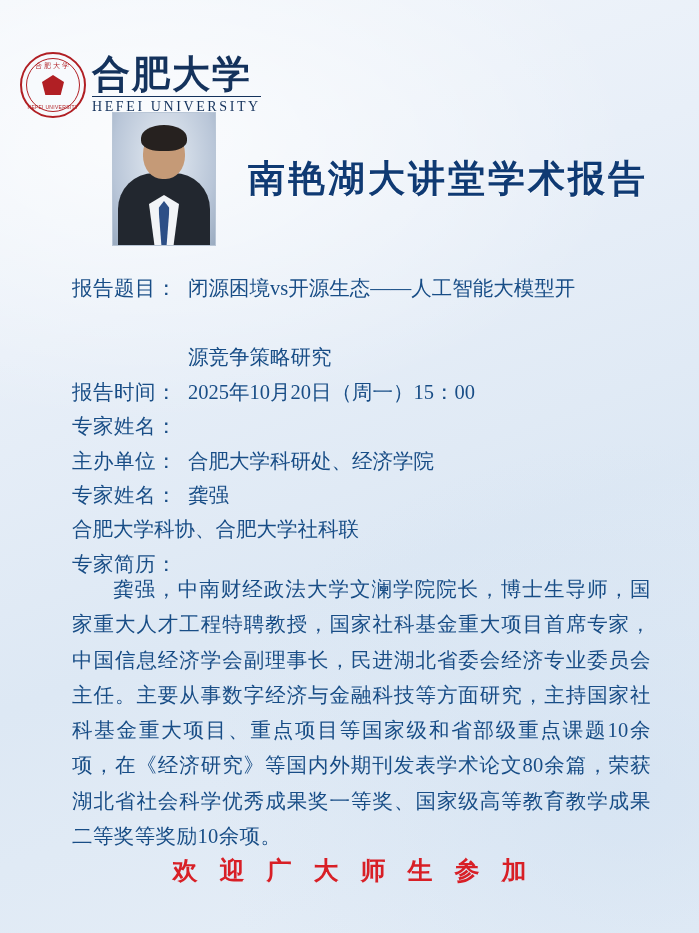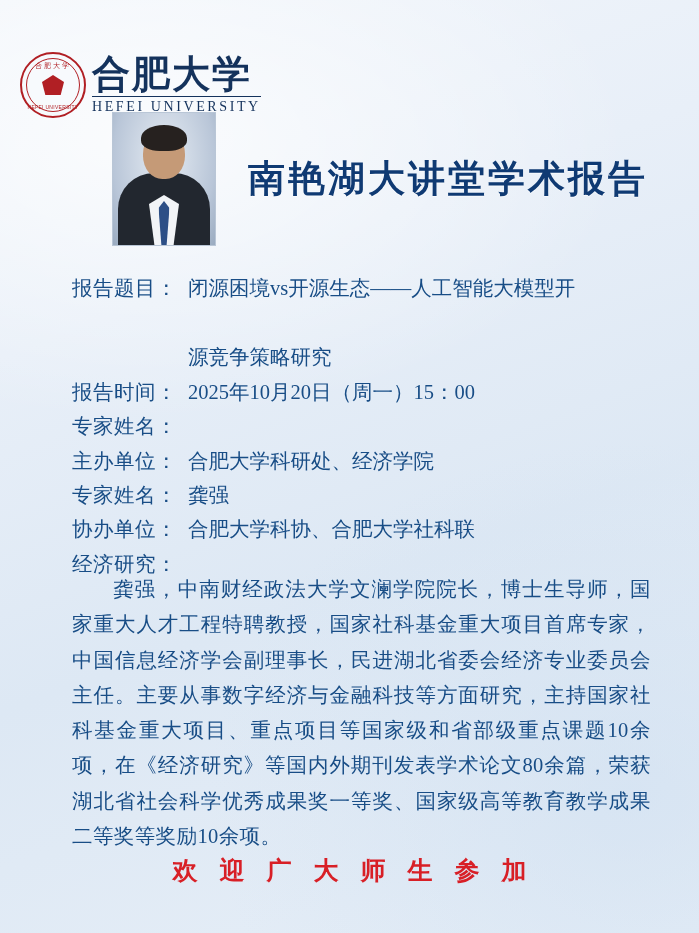--- a/index.html
+++ b/index.html
@@ -296,25 +296,24 @@
     </div>
     <div class="row">
       <div class="label">主办单位：</div>
       <div class="value">合肥大学科研处、经济学院</div>
     </div>
     <div class="row">
       <div class="label">专家姓名：</div>
       <div class="value">龚强</div>
     </div>
     <div class="row">
-      <div class="label">协办单位：</div>
       <div class="value">合肥大学科协、合肥大学社科联</div>
     </div>
     <div class="row">
-      <div class="label">经济研究：</div>
+      <div class="label">专家简历：</div>
       <div class="value"></div>
     </div>
   </div>
 
   <div class="bio">龚强，中南财经政法大学文澜学院院长，博士生导师，国家重大人才工程特聘教授，国家社科基金重大项目首席专家，中国信息经济学会副理事长，民进湖北省委会经济专业委员会主任。主要从事数字经济与金融科技等方面研究，主持国家社科基金重大项目、重点项目等国家级和省部级重点课题10余项，在《经济研究》等国内外期刊发表学术论文80余篇，荣获湖北省社会科学优秀成果奖一等奖、国家级高等教育教学成果二等奖等奖励10余项。</div>
 
   <div class="welcome">欢迎广大师生参加</div>
 </div>
 
 </body></html>

